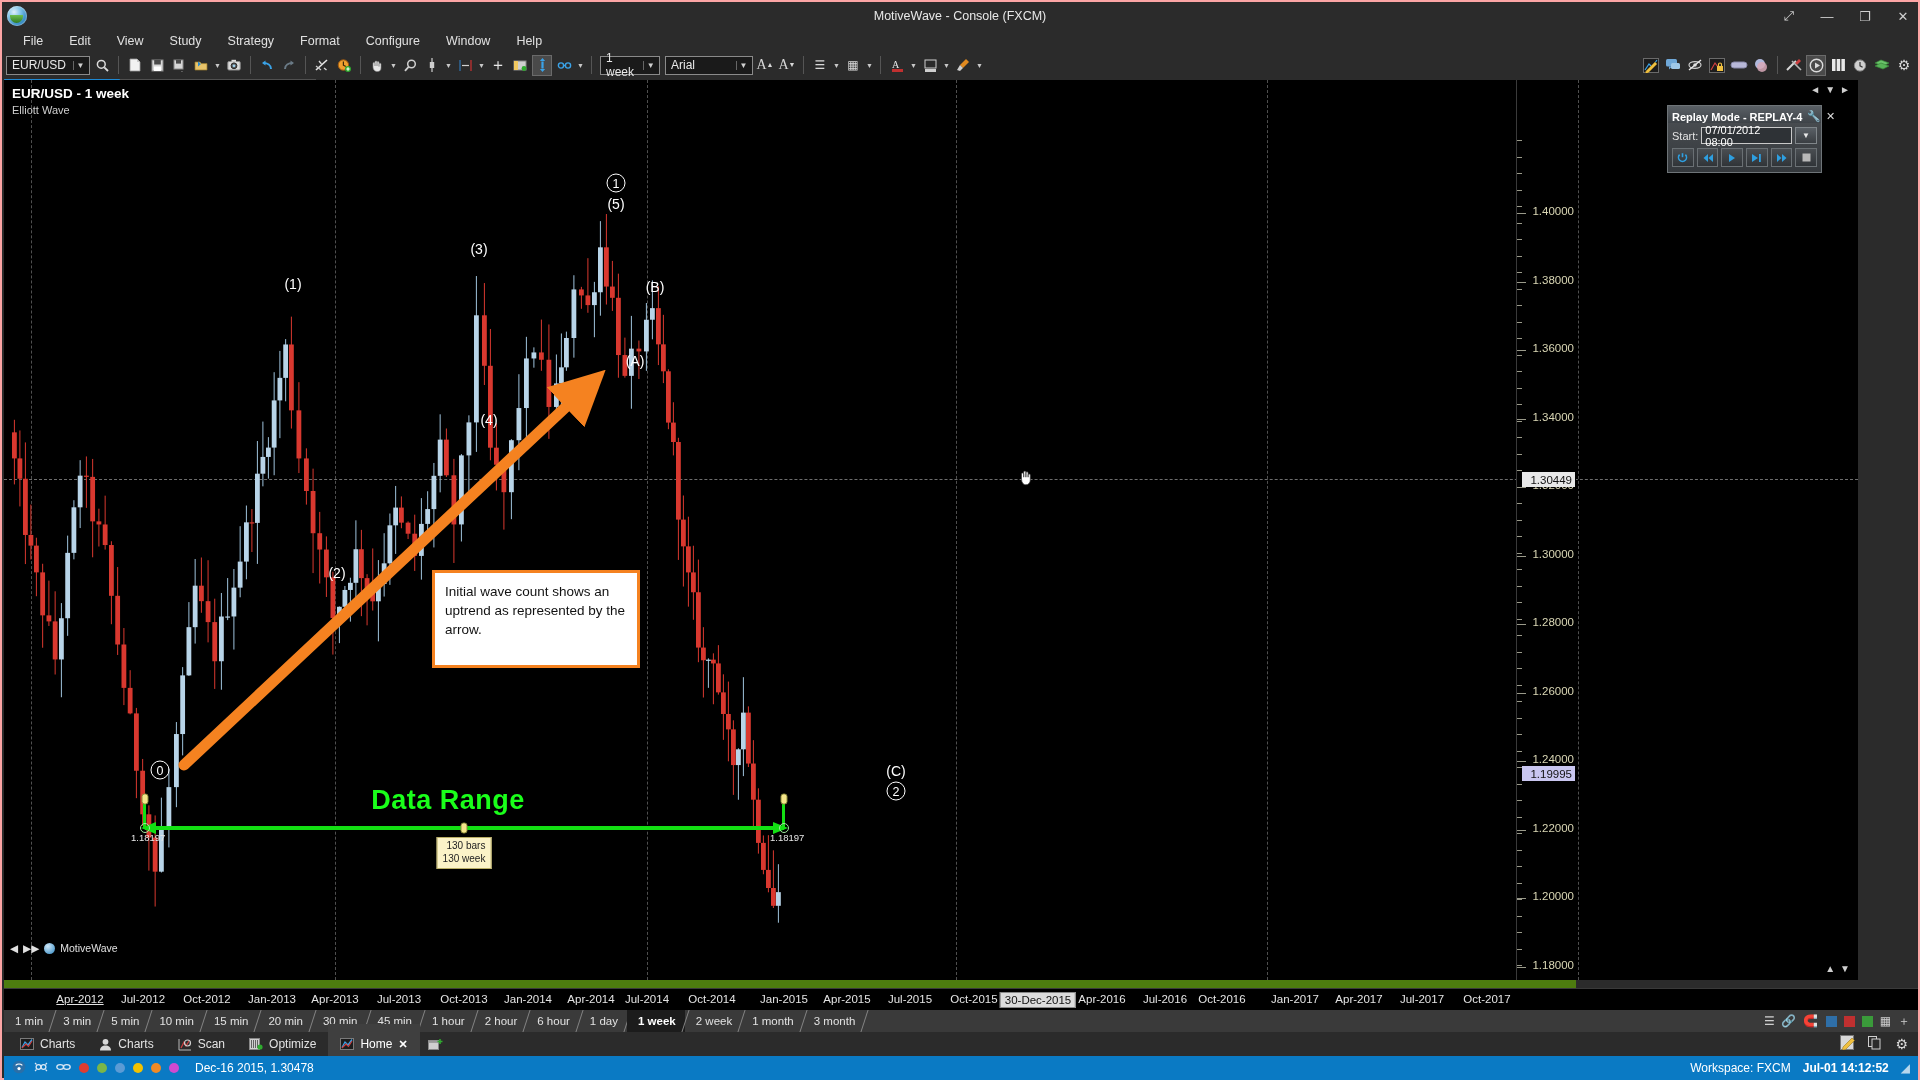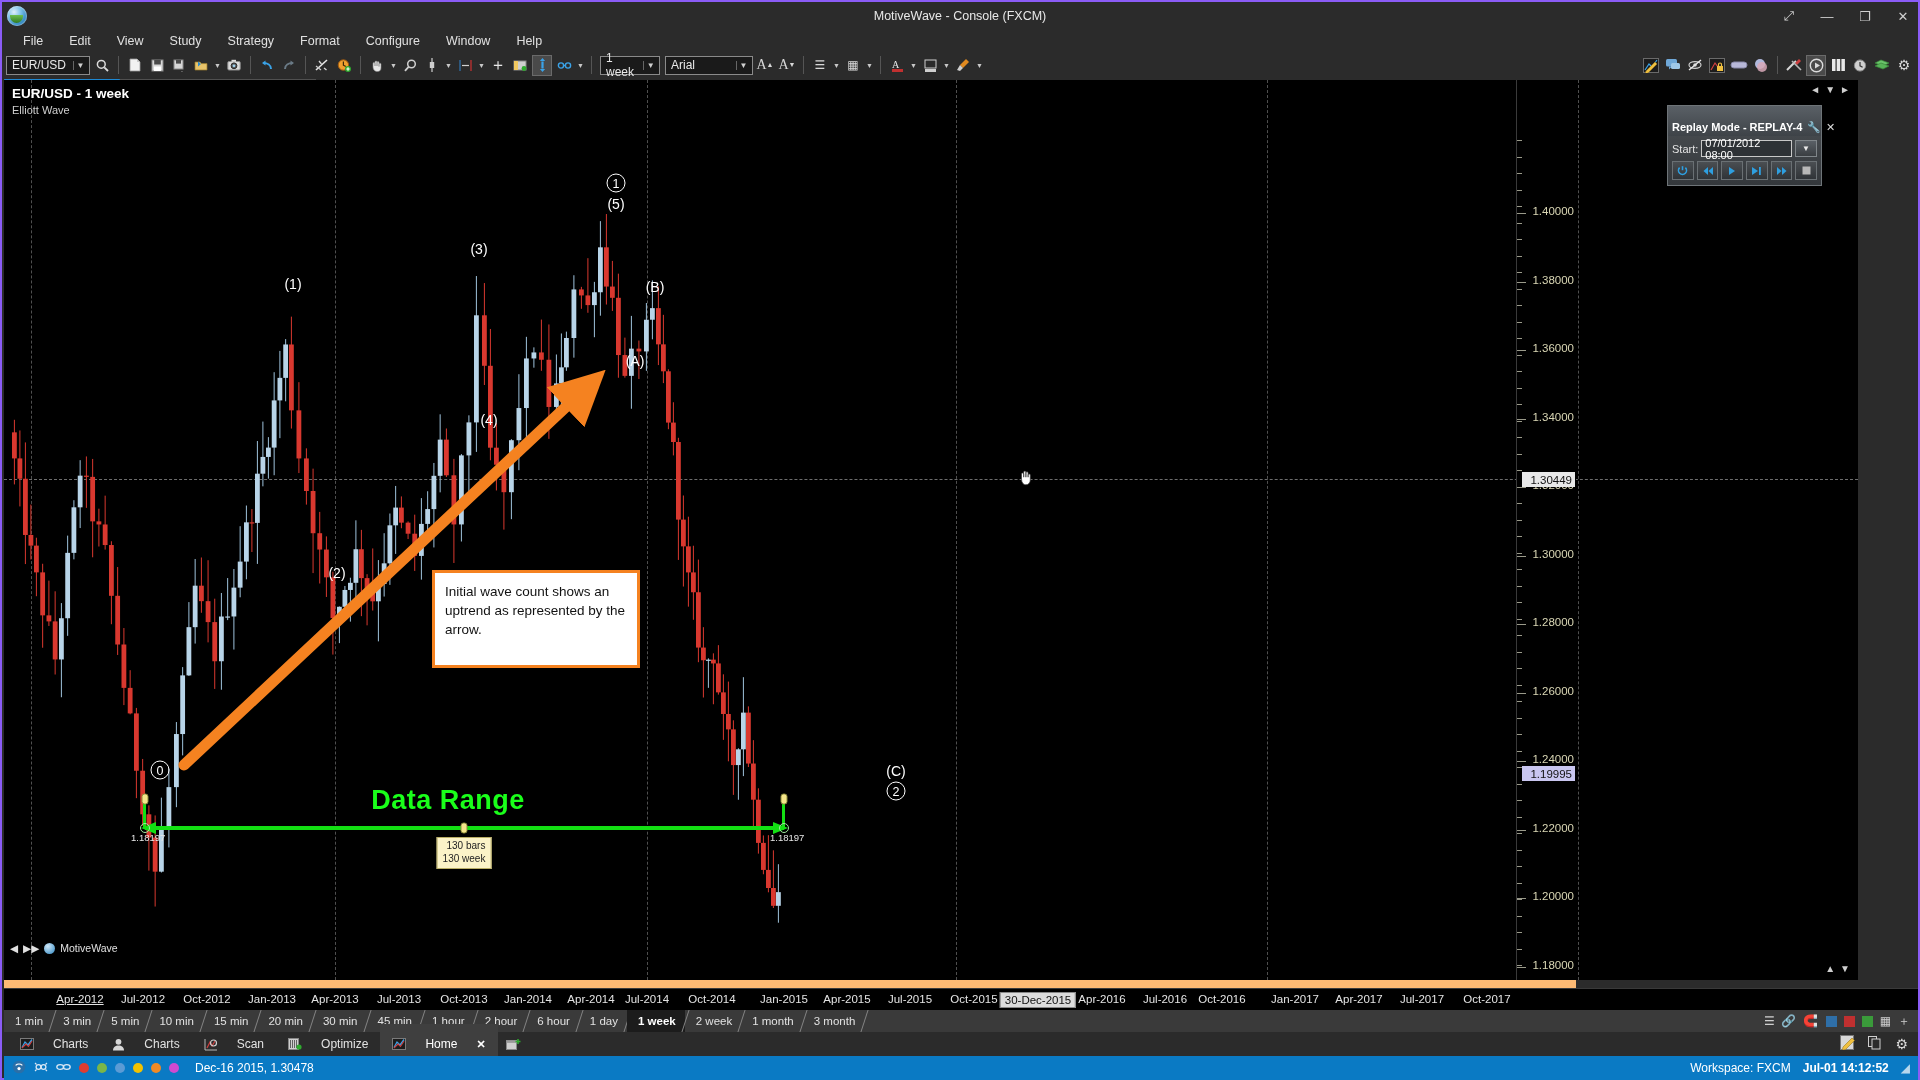--- a/index.html
+++ b/index.html
@@ -3,21 +3,21 @@
 <meta charset="utf-8">
 <style>
   * { box-sizing: border-box; margin:0; padding:0; }
   body {
     width:1920px; height:1080px; overflow:hidden;
     background:#1e1e1e;
     font-family:"Liberation Sans", sans-serif;
     font-size:12px; color:#d8d8d8;
     -webkit-font-smoothing:none;
   }
-  #app { width:1920px; height:1080px; position:relative; border:2px solid #8b5cf6; background:#2b2b2b; }
+  #app { width:1920px; height:1080px; position:relative; border:2px solid #fca5a5; background:#2b2b2b; }
 
   
   .titlebar { height:28px; background:#2b2b2b; display:flex; align-items:center; position:relative; }
   .logo { width:20px; height:20px; margin-left:5px; border-radius:50%;
           background:radial-gradient(circle at 35% 30%, #dff0fa 0%, #7fc3e8 35%, #2e86c1 70%, #1c5e8c 100%);
           box-shadow:inset 0 0 2px #fff; position:relative; }
   .logo:after{content:"";position:absolute;left:3px;top:9px;width:13px;height:8px;
               background:linear-gradient(180deg,#6ec04e,#2f7a24);border-radius:0 0 7px 7px;}
   .title-text { position:absolute; left:0; right:0; text-align:center; color:#e8e8e8; font-size:12.5px; }
   .winbtns { position:absolute; right:6px; top:0; height:28px; display:flex; align-items:center; gap:20px; }
@@ -42,21 +42,21 @@
   
   .tabstrip { height:20px; background:#2b2b2b; display:flex; align-items:flex-end; padding-left:2px; }
   .ctab { height:19px; padding:0 9px; display:flex; align-items:center; gap:7px;
           background:#3a3a3a; color:#dcdcdc; font-size:12px; border-top:1px solid #505050;
           border-left:1px solid #505050; border-right:1px solid #505050; }
   .ctab.active { background:#1c1c1c; color:#fff; border-top:2px solid #1e88d2; }
   .ctab .x { font-size:11px; font-weight:bold; color:#e6e6e6; }
   .tabadd { padding:0 8px; color:#cfcfcf; font-size:12px; }
 
   
-  .chartwrap { position:absolute; left:2px; top:78px; width:1572px; height:930px; background:#fdba74; }
+  .chartwrap { position:absolute; left:2px; top:78px; width:1572px; height:930px; background:#4d7c0f; }
   .chartarea { position:absolute; left:0; top:0; width:1854px; height:900px; overflow:hidden; background:#000; }
   .priceaxis { position:absolute; right:0; top:0; width:60px; height:900px; background:#000;
                border-left:1px solid #3a3a3a; }
   .timeaxis { position:absolute; left:0; bottom:0; width:1914px; height:22px; background:#000;
               border-top:1px solid #3a3a3a; }
 
   .chart-head { position:absolute; left:8px; top:6px; z-index:8; }
   .chart-head .t1 { font-size:13.5px; font-weight:bold; color:#fff; }
   .chart-head .t2 { font-size:11px; color:#cfcfcf; margin-top:3px; }
 
@@ -96,21 +96,21 @@
             border-radius:3px; transform:translate(-50%,-50%); }
   .drend { position:absolute; width:10px; height:10px; border:1.5px solid #9fe89f; border-radius:50%;
            transform:translate(-50%,-50%); }
   .drprice { position:absolute; color:#e8e8e8; font-size:9.5px; }
   .drbox { position:absolute; background:#fbf3c8; border:1px solid #b9ae66; color:#222;
            font-size:10px; line-height:1.28; padding:2px 5px; transform:translateX(-50%); text-align:right; }
 
   
   .replay { position:absolute; width:155px; background:linear-gradient(180deg,#4e5256,#34383c);
             border:1px solid #6e7478; }
-  .rp-head { height:17px; display:flex; align-items:flex-start; padding:15px 4px;
+  .rp-head { height:17px; display:flex; align-items:flex-end; padding:0 4px;
              background:linear-gradient(180deg,#5a6066,#3e4348); }
   .rp-title { font-size:11px; font-weight:bold; color:#fff; flex:1; white-space:nowrap; }
   .rp-ico { color:#dcdcdc; font-size:11px; margin-left:5px; }
   .rp-row { display:flex; align-items:center; padding:4px 4px 2px 4px; gap:3px; }
   .rp-lab { font-size:11px; color:#e4e4e4; }
   .rp-input { flex:1; height:17px; background:#2e3236; border:1px solid #c8c8c8; color:#fff;
               font-size:11px; display:flex; align-items:center; padding:0 3px; }
   .rp-drop { width:22px; height:17px; background:linear-gradient(180deg,#5a6066,#3a3e42);
              border:1px solid #80868a; display:flex; align-items:center; justify-content:center;
              font-size:8px; color:#e8e8e8; }
@@ -135,21 +135,21 @@
   .tfbtn:after { content:""; position:absolute; right:-1px; top:0; width:12px; height:22px;
                  border-right:1px solid #848484; transform:skewX(-18deg); }
   .tfbtn.active { color:#fff; font-weight:bold; background:#1c1c1c; }
   .tf-right { margin-left:auto; display:flex; align-items:center; gap:7px; padding-right:8px; }
   .tf-right span { font-size:12px; color:#cfcfcf; }
   .sq { width:11px; height:11px; display:inline-block; }
 
   
   .bottomnav { position:absolute; left:2px; top:1030px; width:1914px; height:24px;
                background:#2b2b2b; display:flex; align-items:center; padding-left:4px; gap:0; }
-  .bnitem { height:40px; padding:0 12px; display:flex; align-items:center; gap:19px;
+  .bnitem { height:40px; padding:0 12px; display:flex; align-items:center; gap:6px;
             font-size:12px; color:#e2e2e2; }
   .bnitem.active { background:#3f3f3f; color:#fff; }
   .bn-right { margin-left:auto; display:flex; align-items:center; gap:12px; padding-right:10px; }
 
   
   .statusbar { position:absolute; left:2px; top:1054px; width:1914px; height:24px;
                background:#0a7ac4; display:flex; align-items:center; padding:0 8px; gap:8px;
                color:#fff; font-size:12px; }
   .dot { width:10px; height:10px; border-radius:50%; display:inline-block; }
   .sb-right { margin-left:auto; display:flex; align-items:center; gap:12px; font-size:12px; }

